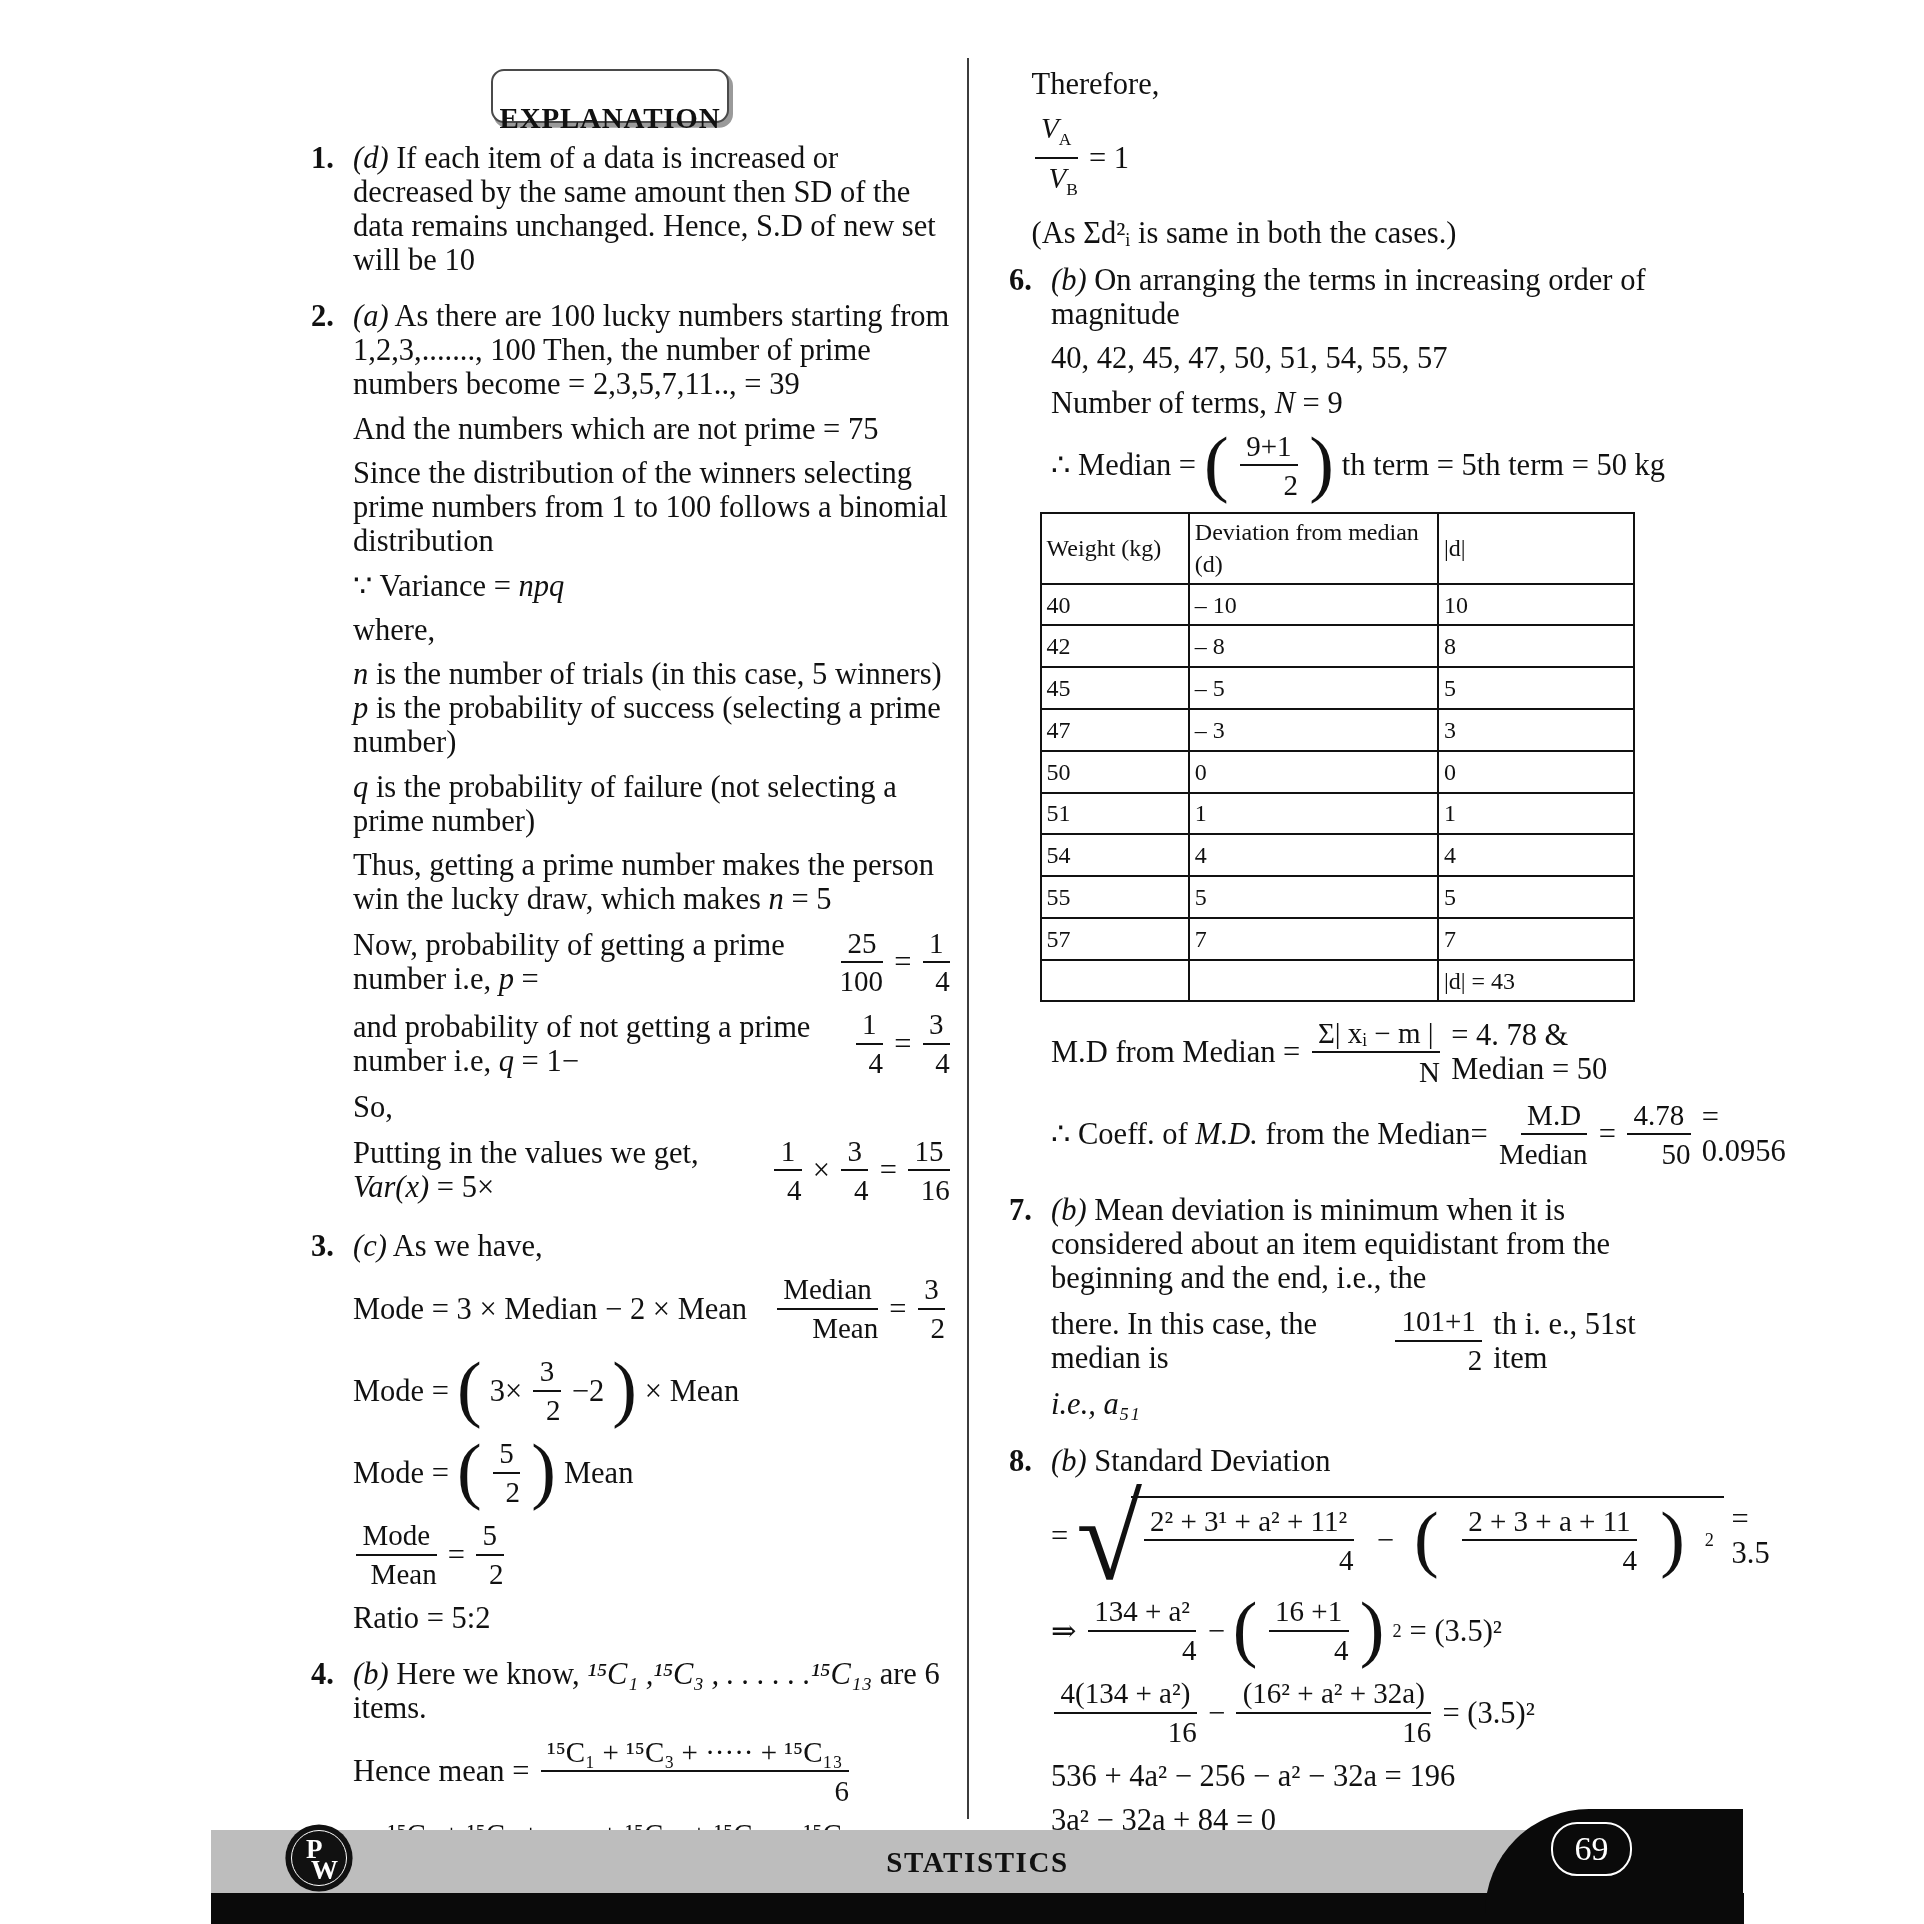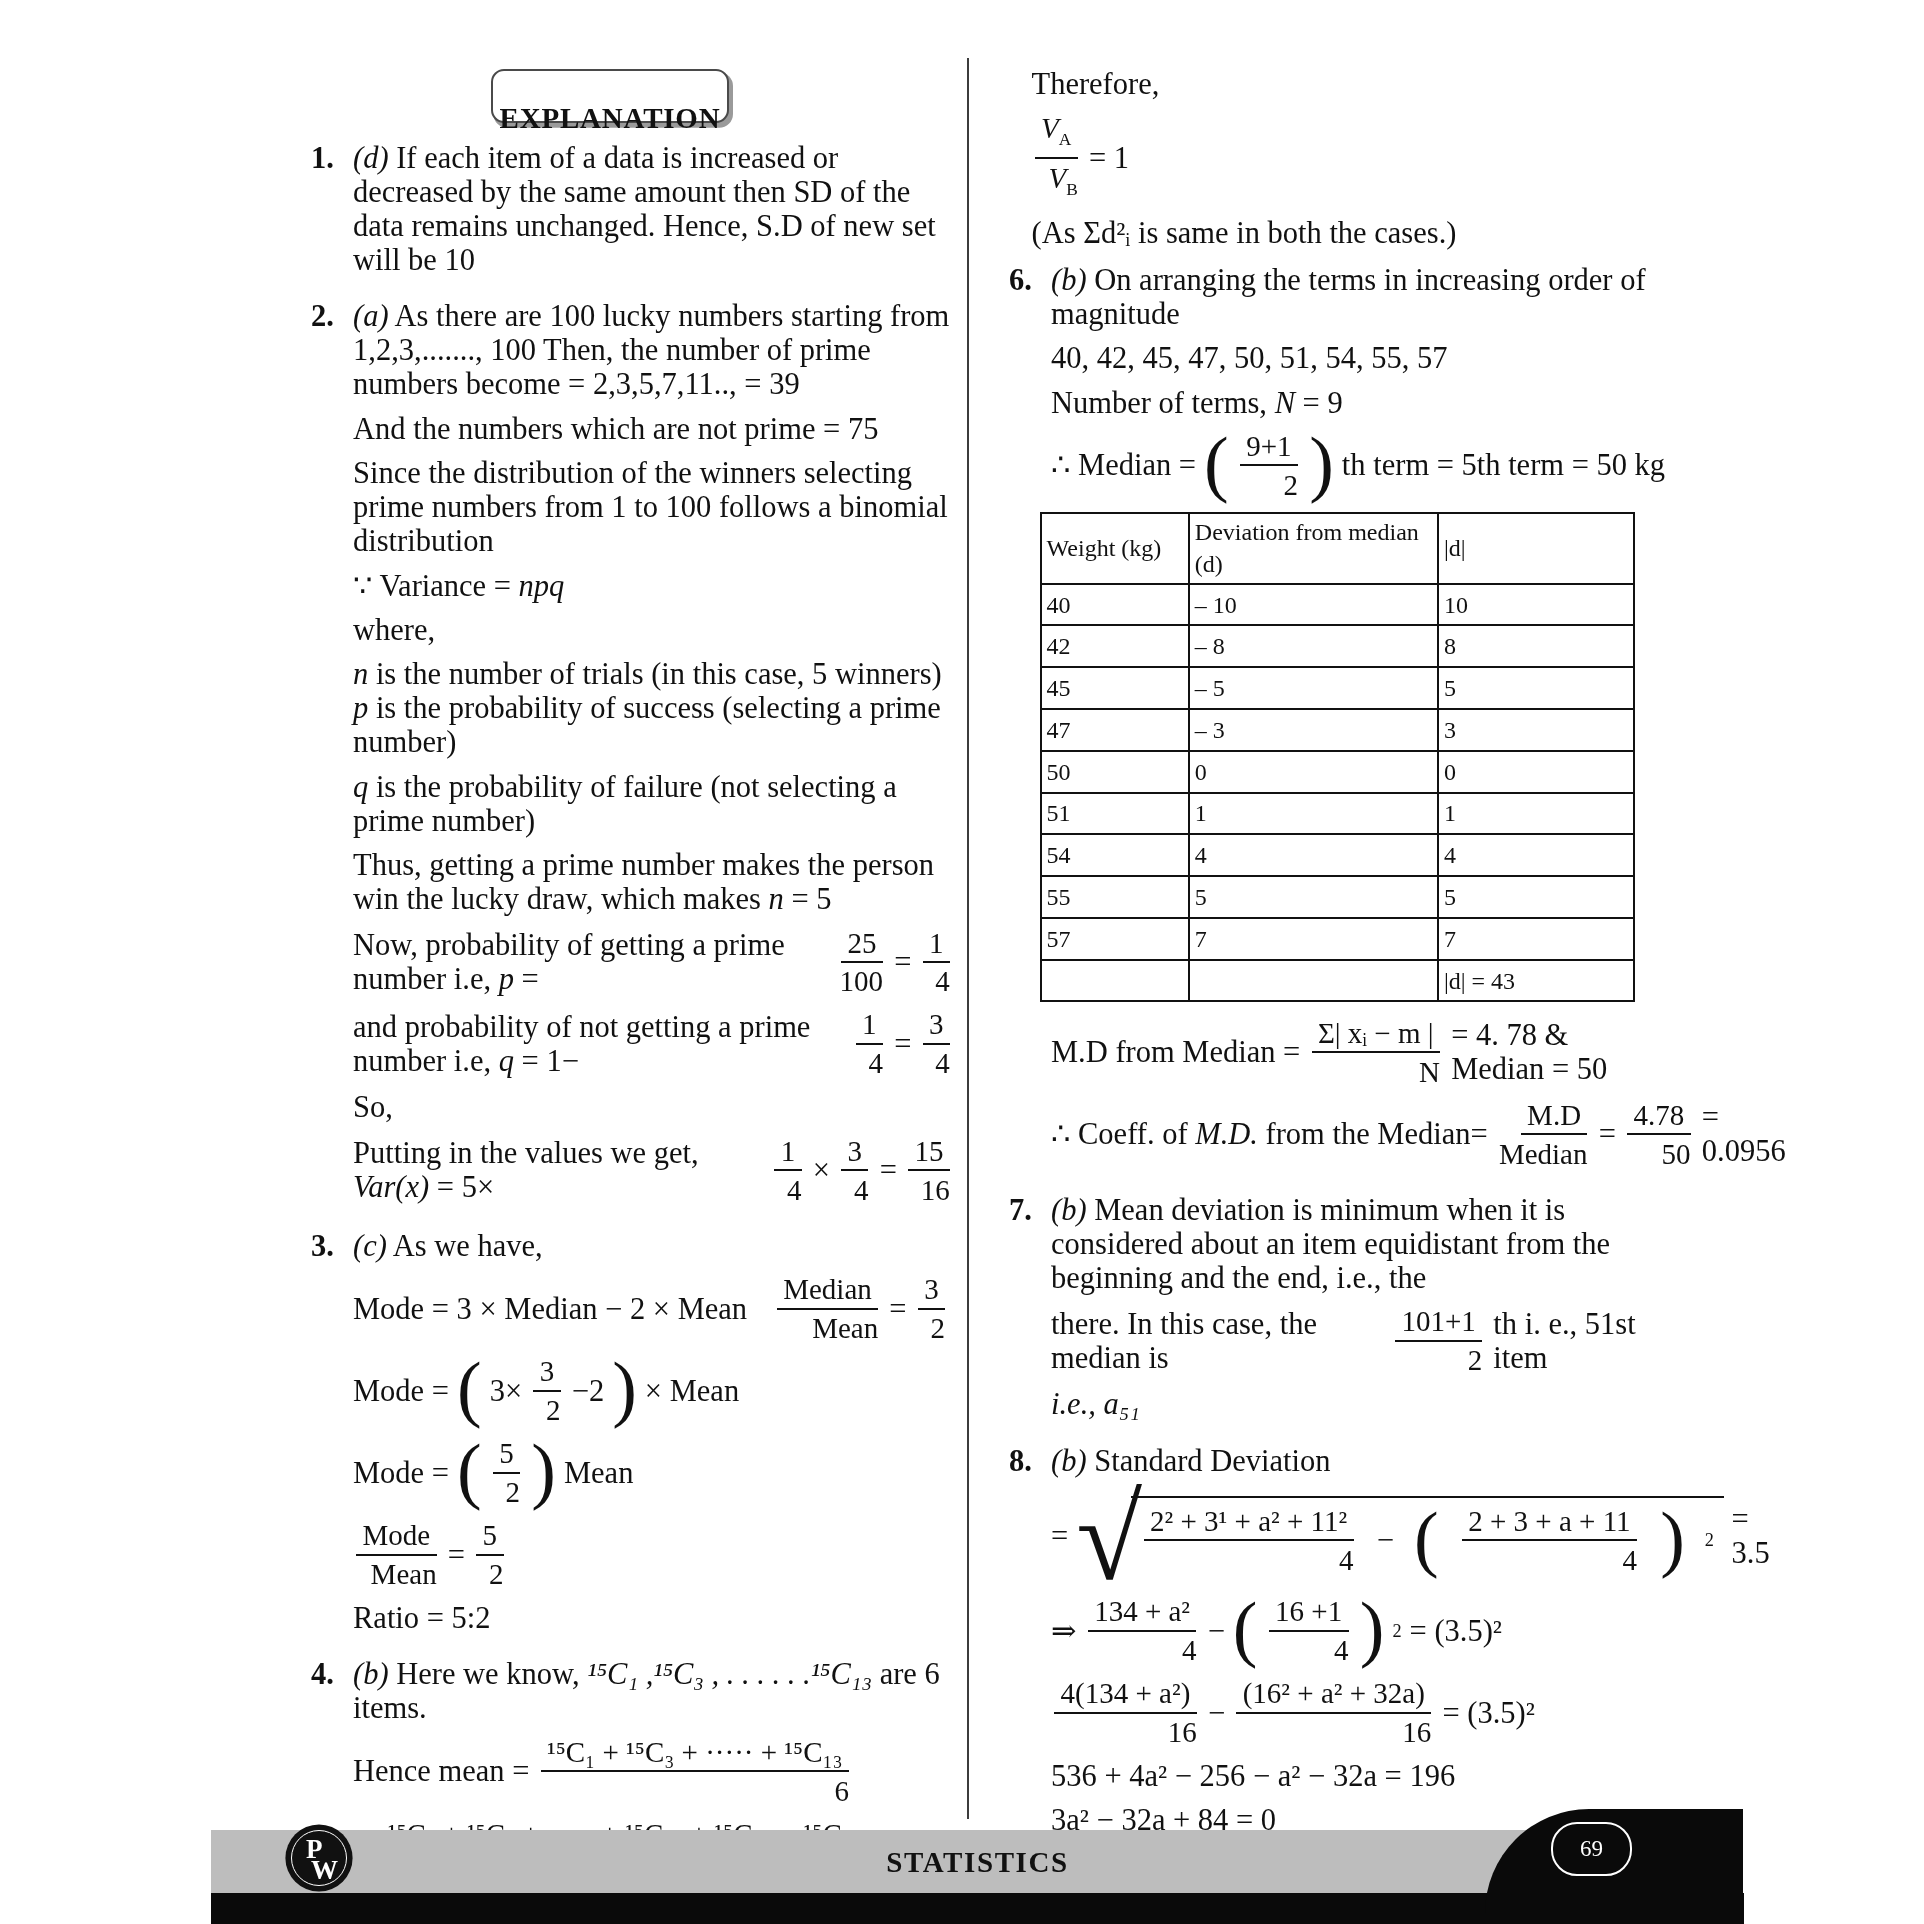--- a/index.html
+++ b/index.html
@@ -45,21 +45,21 @@
   .c1{width:25%;} .c2{width:42%;} .c3{width:33%;}
   
   .foot-gray{position:absolute;left:211px;top:1830px;width:1319px;height:64px;background:#bdbdbd;}
   .foot-black{position:absolute;left:211px;top:1893px;width:1533px;height:32px;background:#0a0a0a;}
   .foot-corner{position:absolute;left:1485px;top:1809px;width:258px;height:116px;background:#0a0a0a;
      border-top-left-radius:104px;}
   .foot-title{position:absolute;left:211px;top:1845px;width:1533px;text-align:center;
      font-weight:bold;font-size:29px;letter-spacing:1.6px;color:#111;}
   .badge{position:absolute;left:1551px;top:1822px;width:77px;height:50px;border:2.4px solid #fff;
      border-radius:26px;display:flex;align-items:center;justify-content:center;
-     color:#fff;font-size:23px;}
+     color:#fff;font-size:34px;}
   .pwlogo{position:absolute;left:287px;top:1826px;width:64px;height:64px;border-radius:50%;
      background:#111;display:flex;align-items:center;justify-content:center;box-shadow:0 0 0 1.6px #111;}
   .pwlogo .ring{position:absolute;inset:4px;border:1.6px solid #fff;border-radius:50%;}
   .pwlogo .pl{position:absolute;left:19px;top:6.4px;color:#fff;font-size:27px;font-weight:bold;}
   .pwlogo .wl{position:absolute;left:24px;top:27px;color:#fff;font-size:27px;font-weight:bold;}
   .nowrap{white-space:nowrap;}
 </style>
 </head>
 <body>
 

